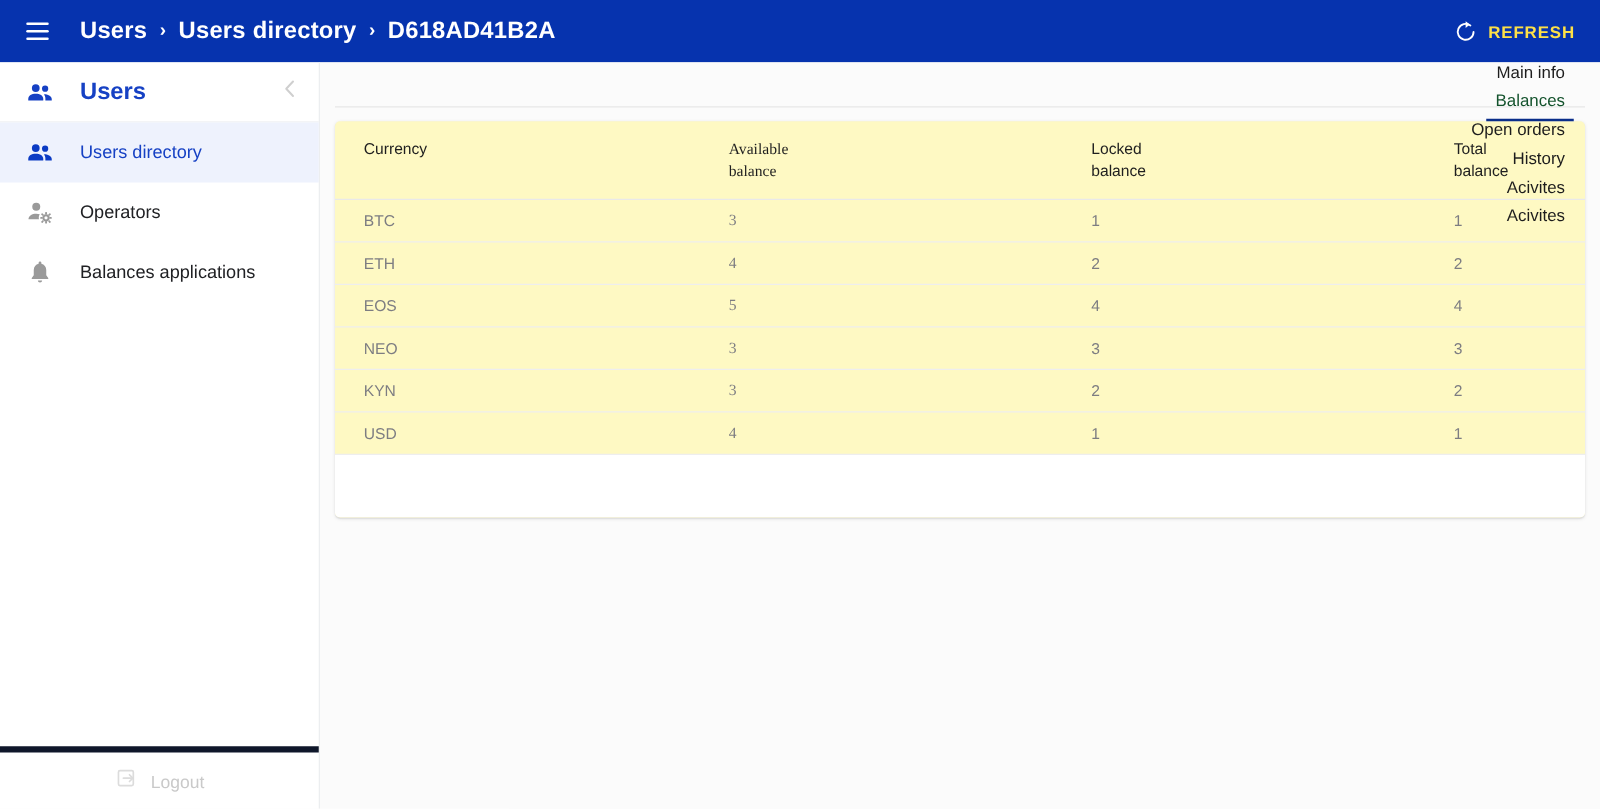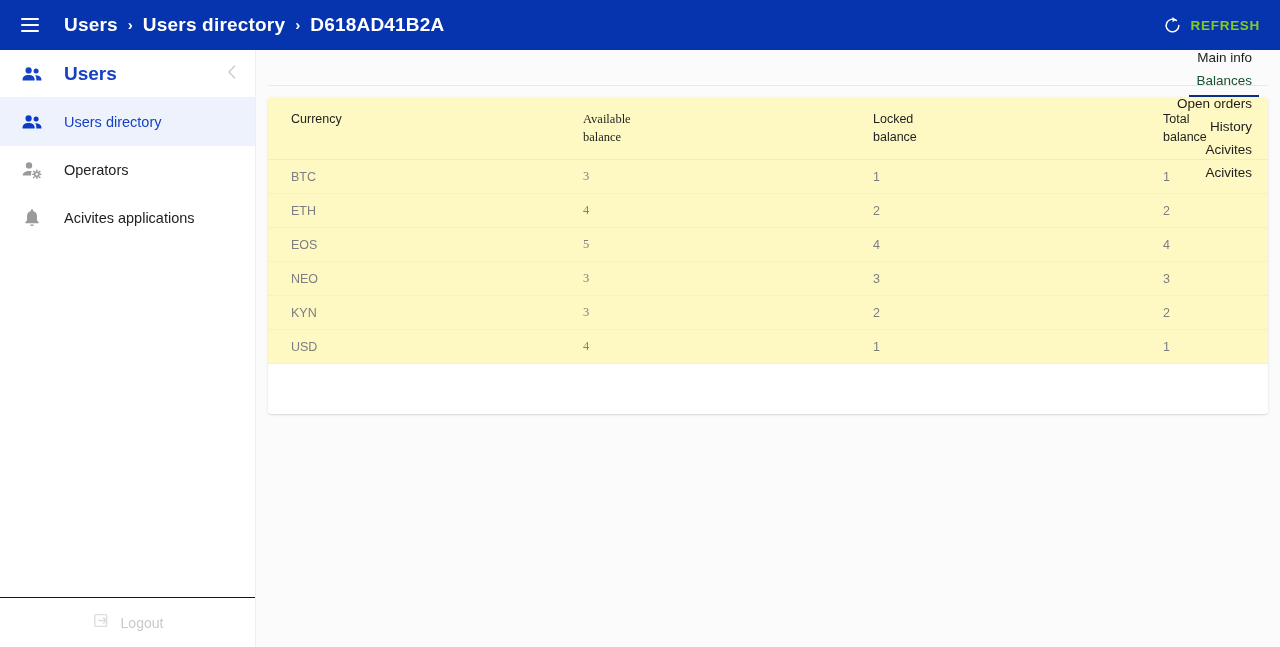--- a/index.html
+++ b/index.html
@@ -35,21 +35,21 @@
   .crumb.last { cursor: default; }
   .crumb-sep {
     font-size: 15px; font-weight: bold; color: #ffffff; line-height: 1;
     transform: translateY(-1px);
   }
 
   .topbar-spacer { flex: 1 1 auto; }
 
   .refresh-btn {
     display: flex; align-items: center; gap: 9px;
-    background: transparent; border: none; color: #84cc16;
+    background: transparent; border: none; color: #fde047;
     font-family: inherit; font-size: 13.5px; font-weight: bold;
     letter-spacing: 0.7px; cursor: pointer; padding: 6px 4px;
   }
   .refresh-btn svg { display: block; }
 
   
   .body { flex: 1 1 auto; display: flex; min-height: 0; background: #fbfbfb; }
 
   
   .sidebar {
@@ -77,21 +77,21 @@
   .nav { padding-top: 0; }
   .nav-item {
     height: 48px; display: flex; align-items: center; cursor: pointer;
   }
   .nav-item .nav-label { font-size: 14.5px; color: #202124; }
   .nav-item.active { background: #eef2fd; }
   .nav-item.active .nav-label { color: #1641c4; }
 
   .sidebar-foot {
     margin-top: auto;
-    border-top: 1px solid #0f172a;
+    border-top: 5px solid #0f172a;
     height: 50px; display: flex; align-items: center; justify-content: center; gap: 10px;
   }
   .logout-label { font-size: 14px; color: #c9c9c9; }
 
   
   .main { flex: 1 1 auto; min-width: 0; background: #fbfbfb; padding: 0 12px; position: relative; }
 
   .tabs {
     display: flex; align-items: flex-end; gap: 0;
     height: 36px; padding-left: 0; border-bottom: 1px solid #e8e8e8;
@@ -227,21 +227,21 @@
           <div class="nav-label">Operators</div>
         </div>
 
         <div class="nav-item">
           <div class="side-icon">
             <svg width="24" height="24" viewBox="0 0 24 24">
               <path d="M12 3.2c-.6 0-1.1.5-1.1 1.1v.6C8.6 5.4 7 7.4 7 9.9v4.3l-1.6 2.1v.9h13.2v-.9L17 14.2V9.9c0-2.5-1.6-4.5-3.9-5v-.6c0-.6-.5-1.1-1.1-1.1z" fill="#9a9a9a"></path>
               <path d="M10.3 18.4c0 .9.8 1.6 1.7 1.6s1.7-.7 1.7-1.6z" fill="#9a9a9a"></path>
             </svg>
           </div>
-          <div class="nav-label">Acivites applications</div>
+          <div class="nav-label">Balances applications</div>
         </div>
 
       </div>
 
       <div class="sidebar-foot">
         <span>
           <svg width="19" height="19" viewBox="0 0 24 24">
             <rect x="3.5" y="4.5" width="15" height="15" rx="1.5" fill="none" stroke="#dcdcdc" stroke-width="1.7"></rect>
             <path d="M8.5 12h9" stroke="#dcdcdc" stroke-width="1.7" stroke-linecap="round"></path>
             <path d="M14.6 8.6 L18 12 L14.6 15.4" stroke="#dcdcdc" stroke-width="1.7" fill="none" stroke-linecap="round" stroke-linejoin="round"></path>

